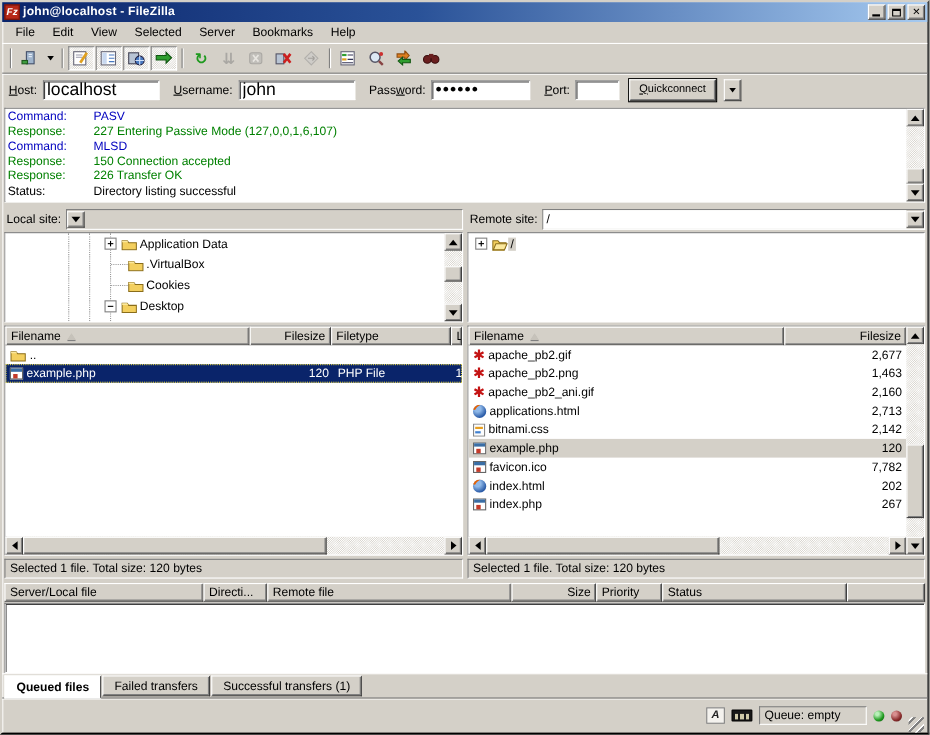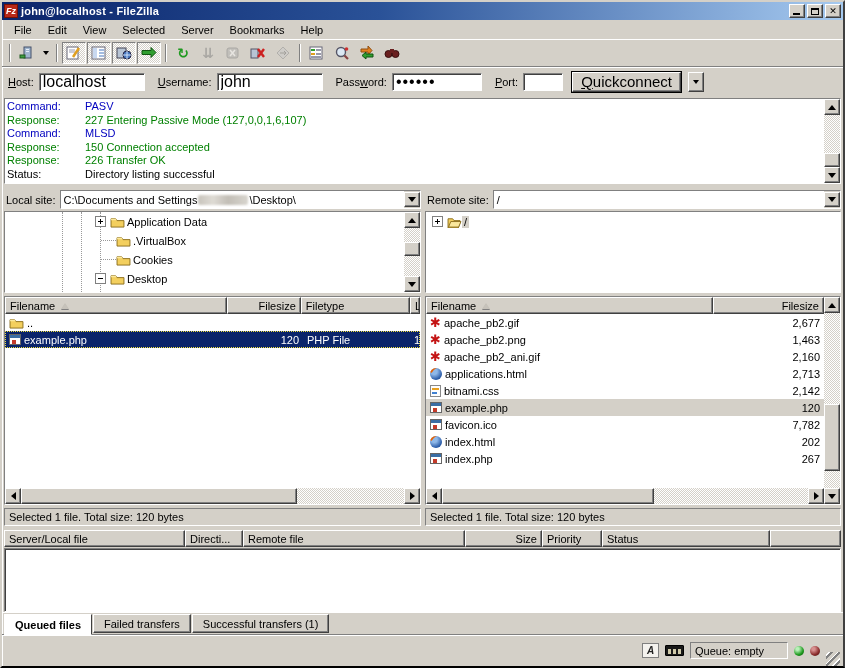--- a/index.html
+++ b/index.html
@@ -43,21 +43,21 @@
   .drop { width:12px; height:22px; display:flex; align-items:center; justify-content:center; }
   .tri-dn { width:0; height:0; border-left:3px solid transparent; border-right:3px solid transparent; border-top:4px solid #000; }
   .dis { filter:grayscale(1); opacity:0.45; }
   .gi { font-size:14px; line-height:1; font-weight:bold; }
 
   
   .qcbar { height:30px; display:flex; align-items:center; padding:0 6px; gap:5px; border-top:1px solid #808080; box-shadow:inset 0 1px 0 #fff; }
   .accel { text-decoration:underline; }
   .field { height:18px; background:#fff; border:1px solid; border-color:#808080 #fff #fff #808080; box-shadow:inset 1px 1px 0 #404040;
     font-family:inherit; font-size:16px; padding:1px 3px; }
-  .qc-btn { height:20px; padding:0 8px; font-family:inherit; font-size:15px; background:#d4d0c8;
+  .qc-btn { height:20px; padding:0 8px; font-family:inherit; font-size:10px; background:#d4d0c8;
     border:1px solid; border-color:#fff #404040 #404040 #fff; box-shadow:inset -1px -1px 0 #808080, 0 0 0 1px #000; margin-left:4px; }
   .qc-drop { width:16px; height:20px; display:flex; align-items:center; justify-content:center; margin-left:2px; }
 
   
   .logwrap { margin:2px 2px 2px 2px; height:86px; display:flex; }
   .logbody { flex:1; background:#fff; padding:1px 2px; overflow:hidden; }
   .logline { display:flex; height:13.5px; line-height:13.5px; white-space:nowrap; }
   .loglabel { width:78px; flex:none; }
   .log-command { color:#0000bf; }
   .log-response { color:#008000; }
@@ -344,25 +344,20 @@
         </span>
     </div>
   </div>
 
   <div class="panes">
 
     <div class="pane local">
       <div class="siterow">
         <span class="sitelabel">Local site:</span>
         <span class="combo bevel-in-lite">
-          <span class="val">
-              <span>C:\Documents and Settings</span>
-              <span class="redacted"></span>
-              <span>\Desktop\</span>
-            </span>
           <span class="combo-arrow bevel-out">
               <span class="tri-d"></span>
             </span>
         </span>
       </div>
       <div class="treebox bevel-in">
         <div class="treebody">
           <span class="guide" style="left:57px;"></span>
           <span class="guide" style="left:76px;"></span>
           <span class="guide" style="left:95px;"></span>

